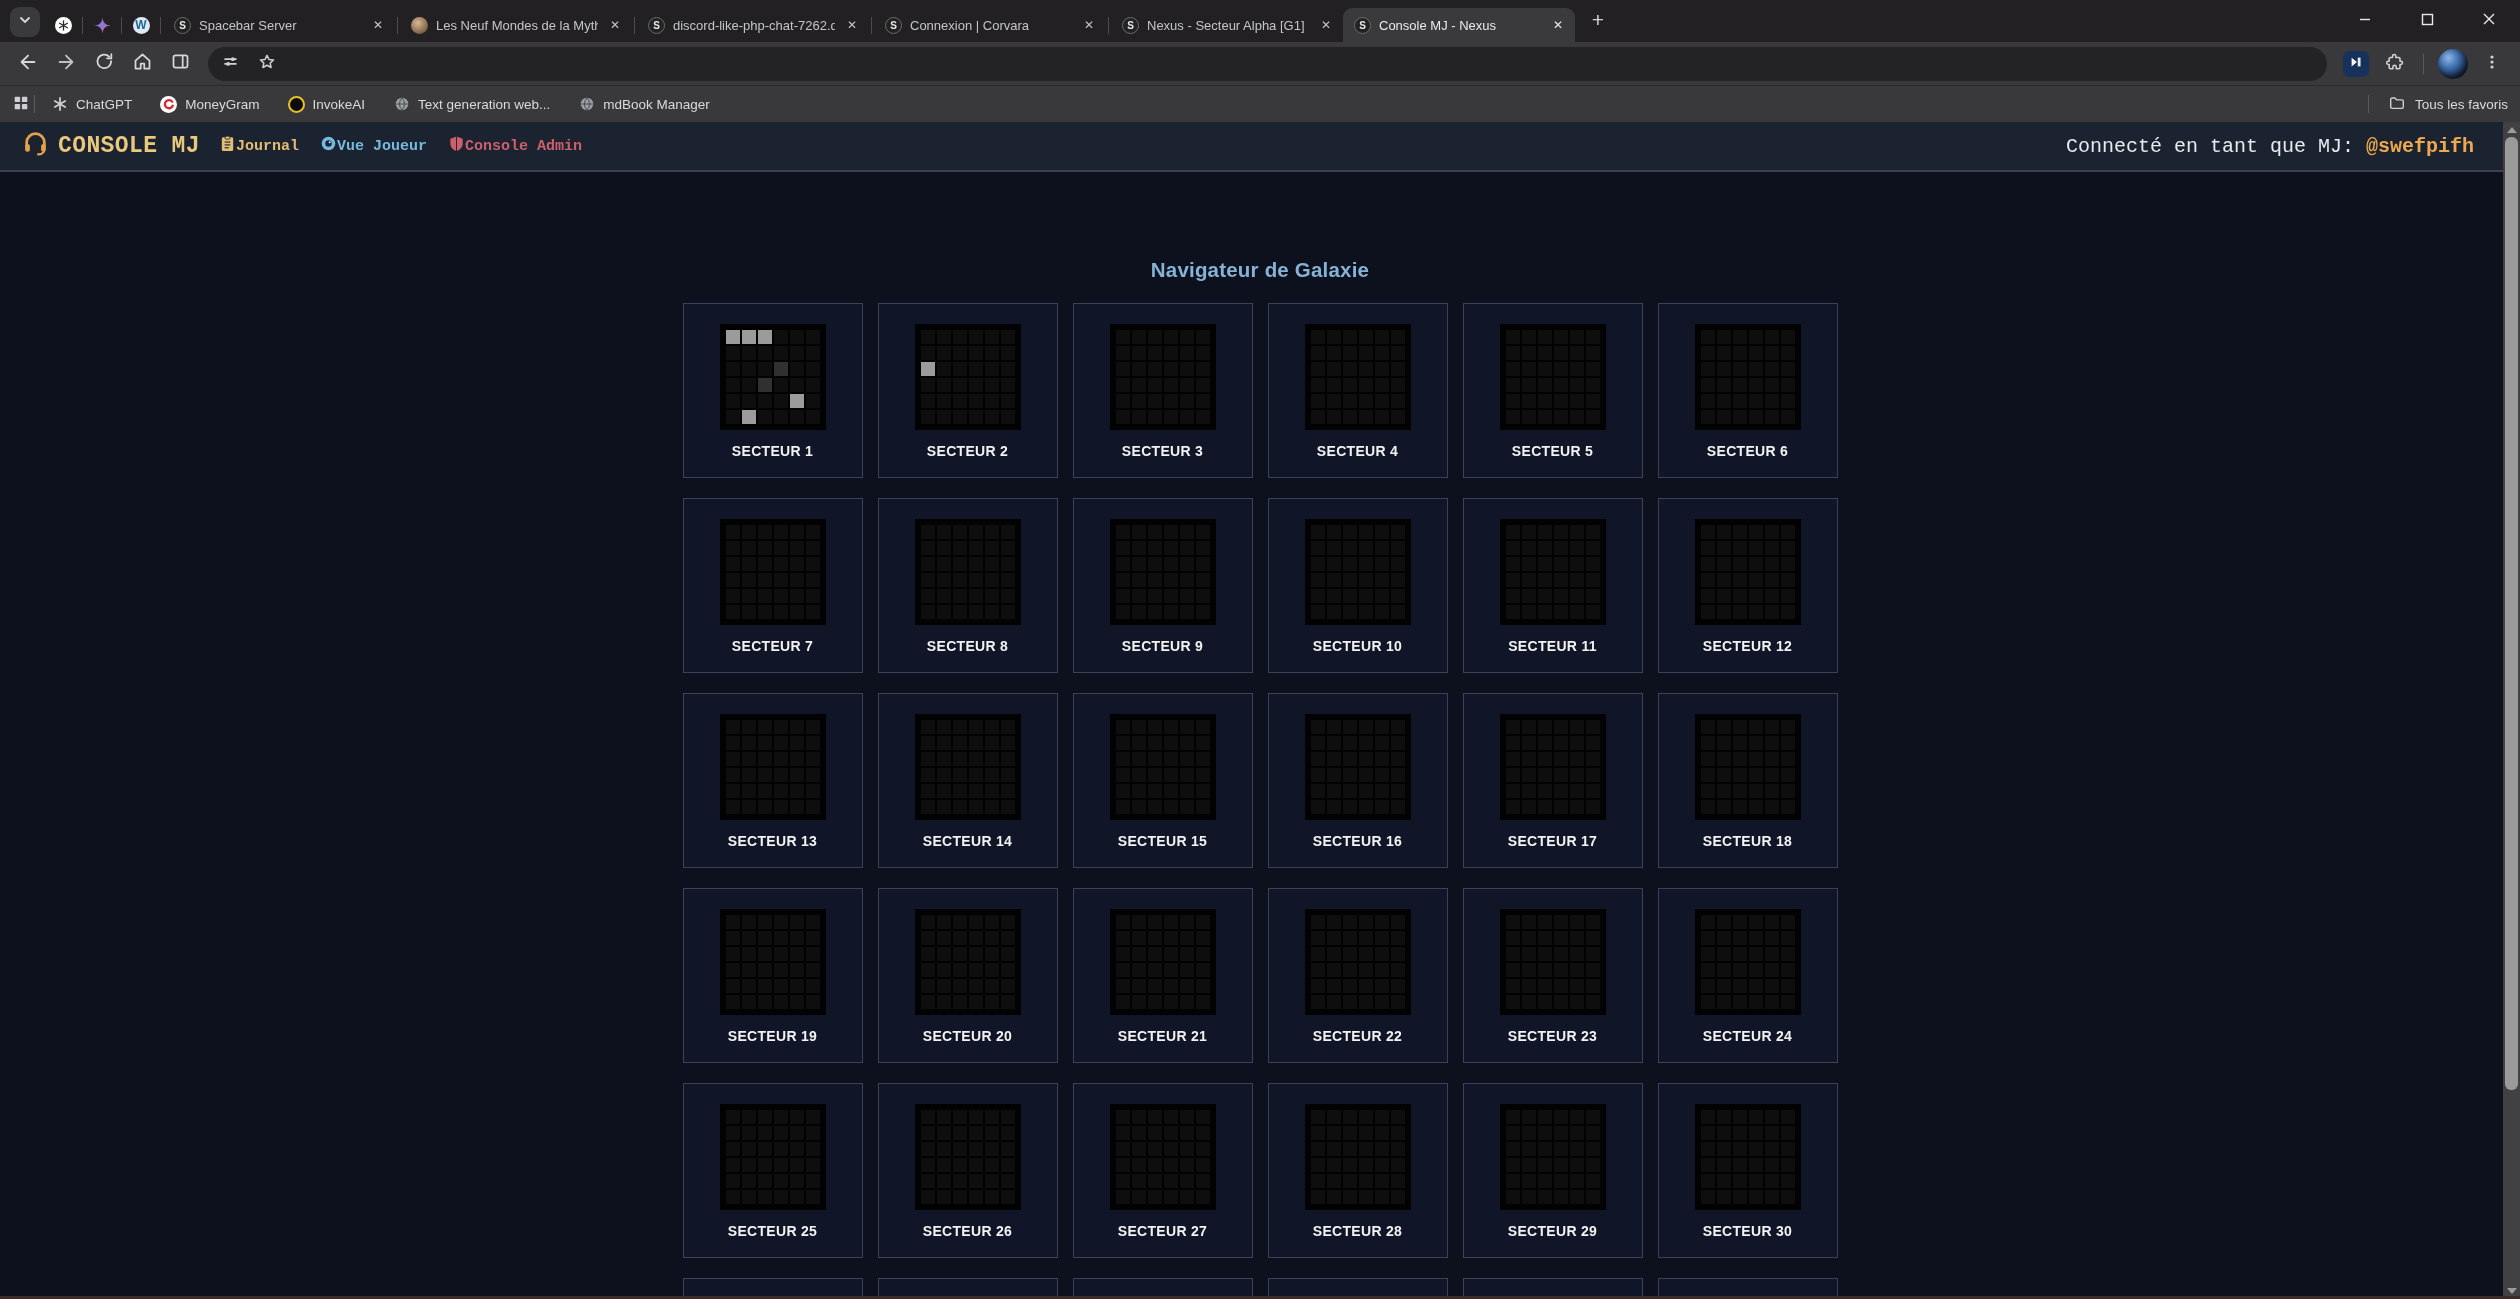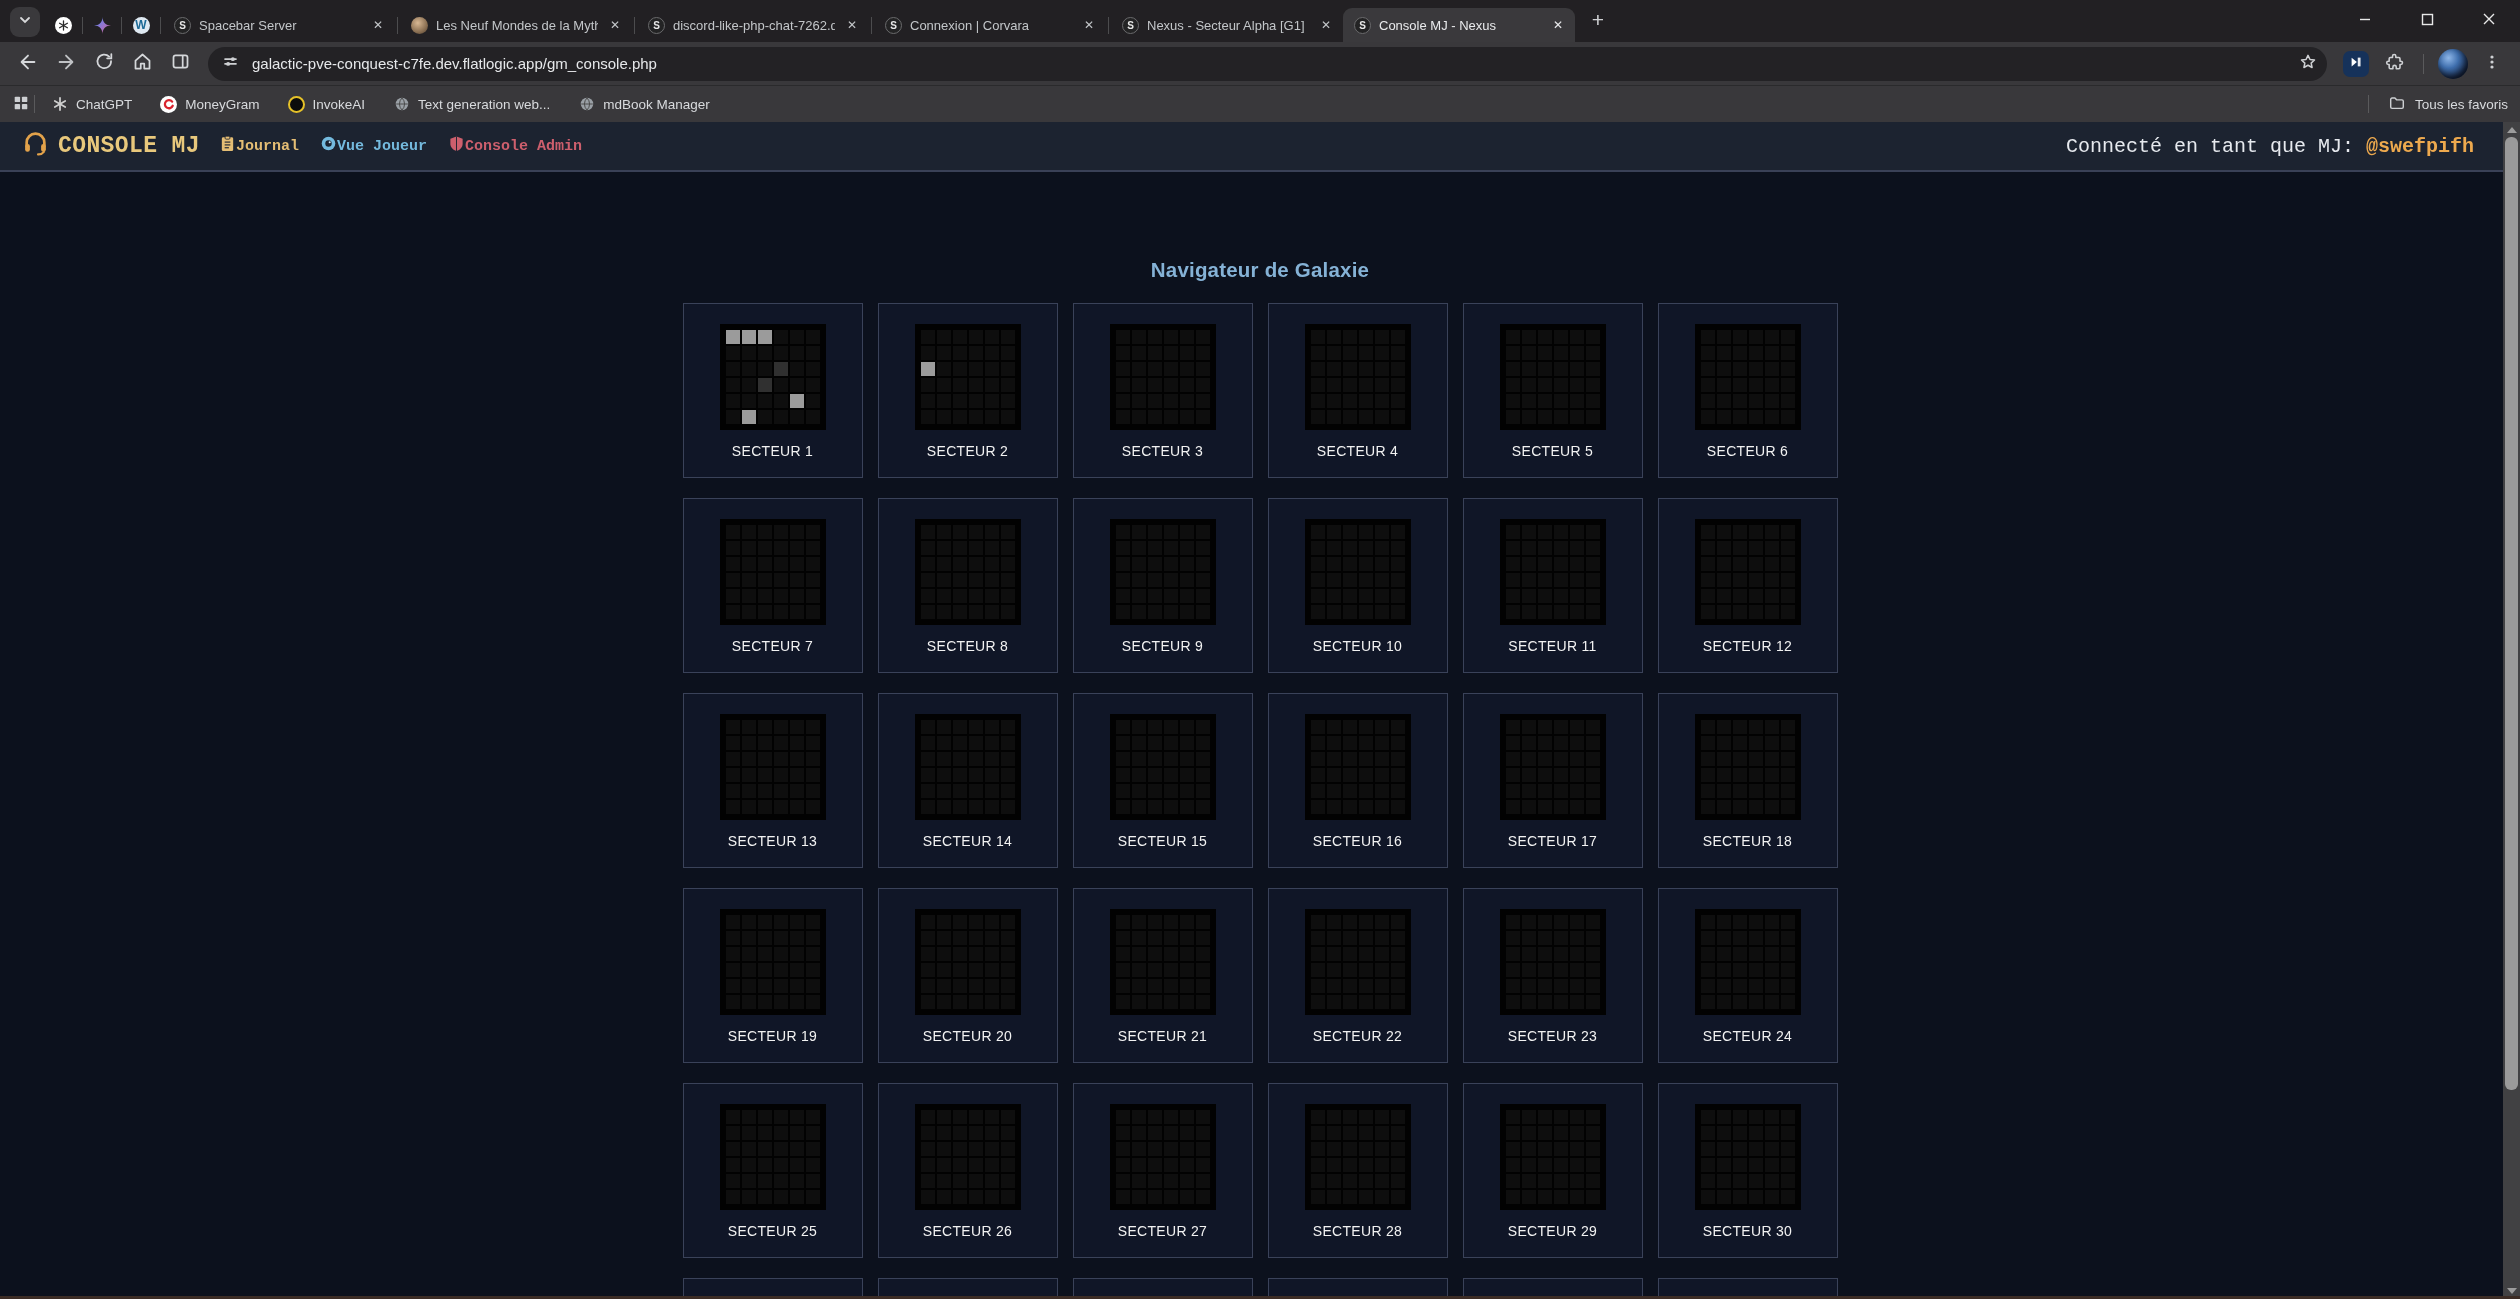--- a/index.html
+++ b/index.html
@@ -65,21 +65,21 @@
   .status .user { color:#eda94e; font-weight:700; }
 
   .page-title { margin:86px 0 21px; text-align:center; color:#85b2d6; font-size:20.5px; font-weight:700; letter-spacing:.2px; }
 
   .grid { width:1155px; margin:0 auto; display:grid; grid-template-columns:repeat(6,180px); gap:20px 15px; }
   .card { height:175px; background:#101627; border:1px solid #3a4259; display:flex; flex-direction:column; align-items:center; cursor:pointer; }
   .map { margin-top:20px; background:#020202; padding:6px; display:grid; grid-template-columns:repeat(6,14px); grid-auto-rows:14px; gap:2px; }
   .cell { width:14px; height:14px; background:#0e0e0e; }
   .cell.light { background:#9b9b9b; }
   .cell.dim { background:#303030; }
-  .card-label { margin-top:13px; color:#f2f2f2; font-weight:400; font-size:14px; letter-spacing:.3px; }
+  .card-label { margin-top:13px; color:#f2f2f2; font-weight:700; font-size:14px; letter-spacing:.3px; }
 
   
   .scrollbar { position:absolute; top:0; right:0; width:17px; height:100%; background:#414143; z-index:20; }
   .sb-arrow { position:absolute; left:0; width:17px; height:16px; display:grid; place-items:center; }
   .sb-up { top:0; } .sb-down { bottom:0; }
   .tri-up { width:0; height:0; border-left:5px solid transparent; border-right:5px solid transparent; border-bottom:6px solid #9c9c9c; }
   .tri-down { width:0; height:0; border-left:5px solid transparent; border-right:5px solid transparent; border-top:6px solid #9c9c9c; }
   .sb-thumb { position:absolute; top:15px; left:2px; width:13px; height:953px; background:#9a9a9a; border-radius:6px; }
 
   .bottom-strip { position:absolute; left:0; bottom:0; width:2520px; height:3px; background:#3c2c25; z-index:50; }
@@ -220,21 +220,20 @@
       <div class="site-info">
         <span><svg width="19" height="19" viewBox="0 0 24 24">
               <g stroke="#cfd1d4" stroke-width="2" stroke-linecap="round">
                 <line x1="5" y1="9" x2="19" y2="9"></line>
                 <line x1="5" y1="15" x2="19" y2="15"></line>
               </g>
               <circle cx="15" cy="9" r="2.5" fill="#cfd1d4"></circle>
               <circle cx="9" cy="15" r="2.5" fill="#cfd1d4"></circle>
             </svg></span>
       </div>
-      <div class="url-text">galactic-pve-conquest-c7fe.dev.flatlogic.app/gm_console.php</div>
       <div class="pill-star">
         <span><svg width="20" height="20" viewBox="0 0 24 24" fill="none" stroke="#cfd1d4" stroke-width="1.8" stroke-linejoin="round">
               <path d="M12 4 l2.4 5 5.4 0.6 -4 3.7 1.1 5.3 -4.9 -2.7 -4.9 2.7 1.1 -5.3 -4 -3.7 5.4 -0.6 Z"></path>
             </svg></span>
       </div>
     </div>
     <div class="ext-badge">
       <span><svg width="14" height="14" viewBox="0 0 16 16">
             <path d="M3 3 L9 8 L3 13 Z" fill="#fff"></path>
             <rect x="10" y="3" width="3.2" height="10" fill="#fff" opacity=".9"></rect>

